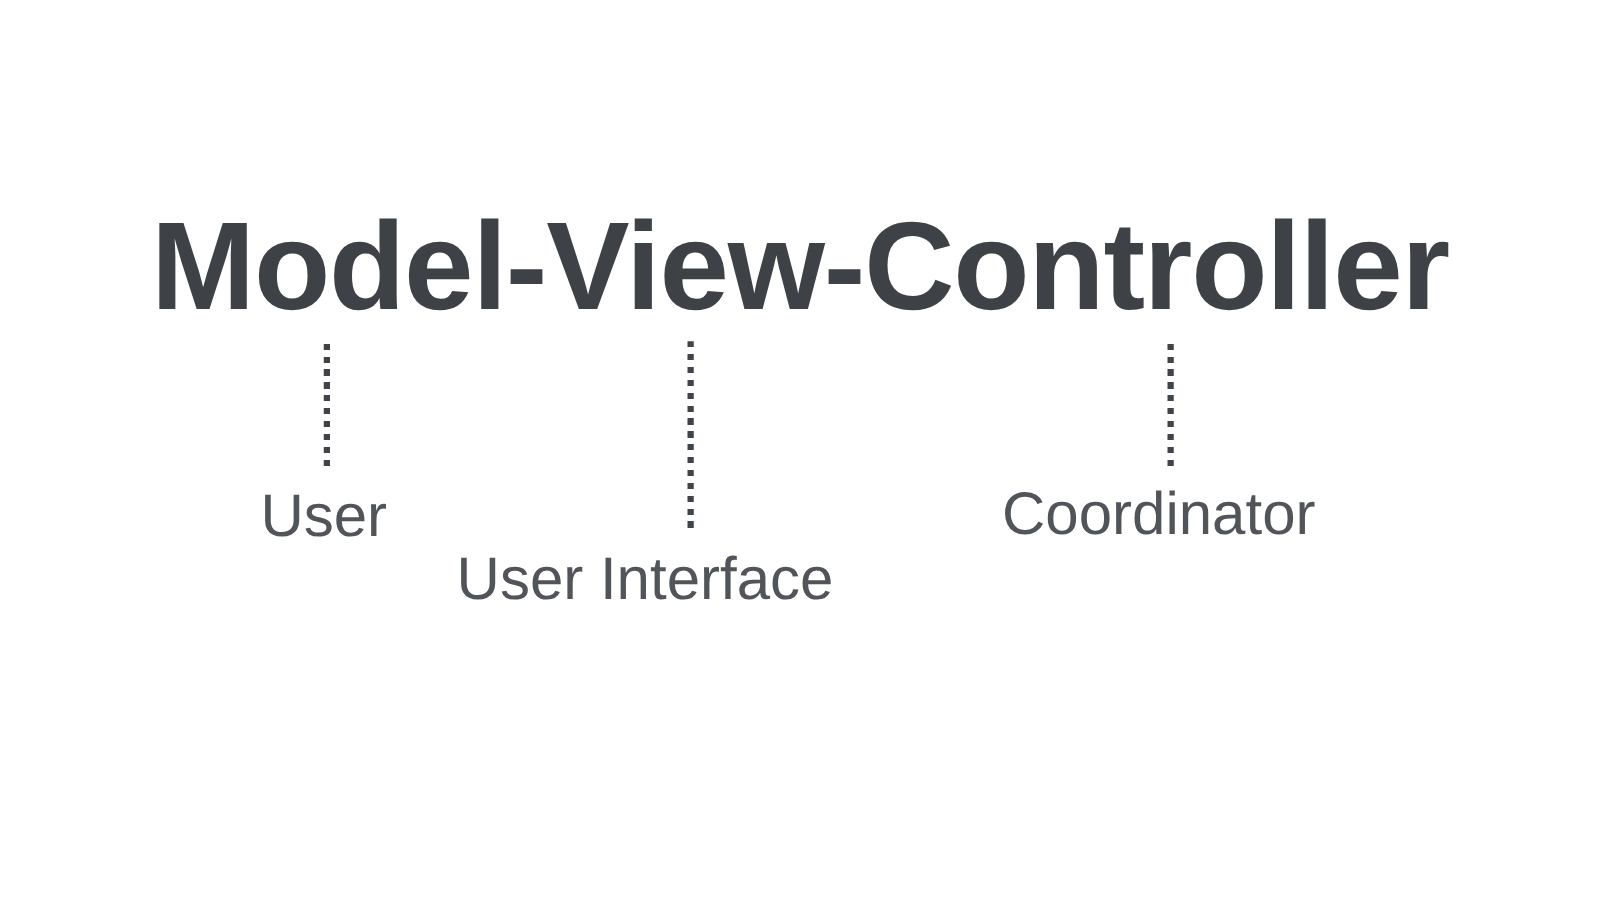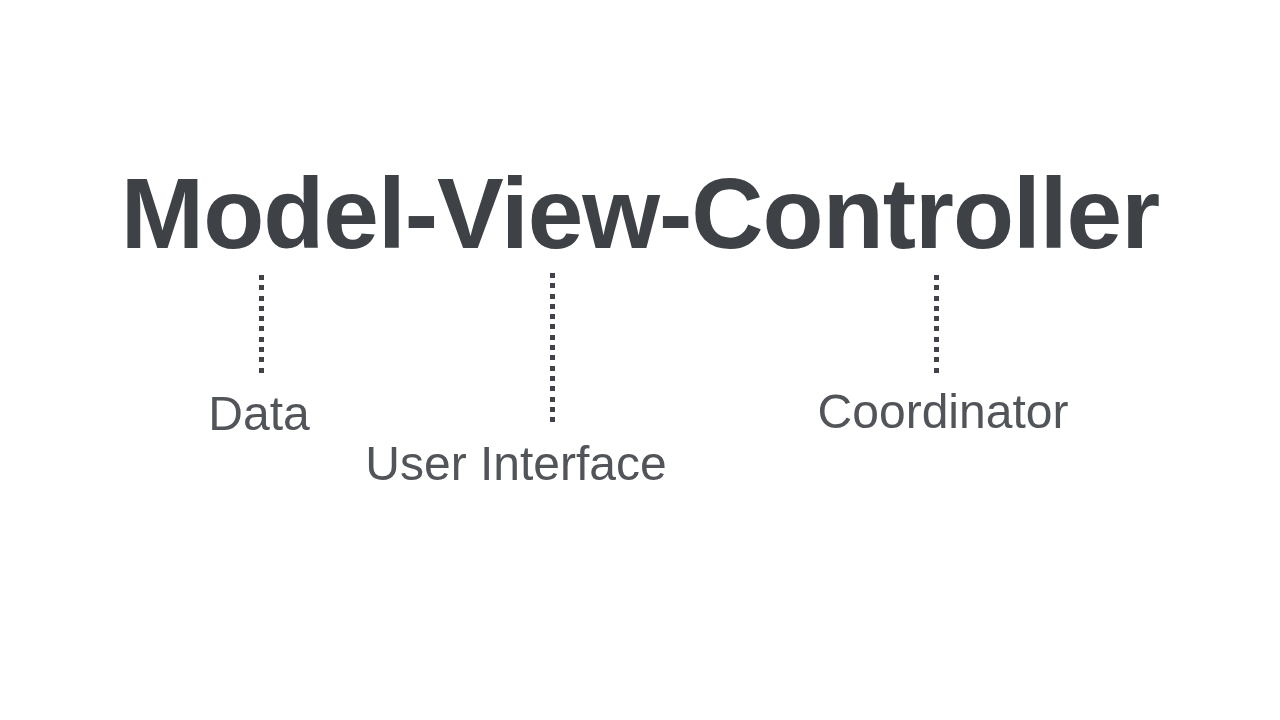--- a/index.html
+++ b/index.html
@@ -64,35 +64,34 @@
     left: 259px;
     top: 390px;
   }
   .label.l2 {
     left: 516px;
     top: 440px;
   }
   .label.l3 {
     left: 927px;
     top: 388px;
-    margin-left: 16px;
   }
 </style>
 </head>
 <body>
 
 <div class="stage">
 
   <div class="title">Model-View-Controller</div>
 
   <div class="connector short c1"></div>
 
   <div class="connector tall c2"></div>
 
   <div class="connector short c3"></div>
 
-  <div class="label l1">Data</div>
+  <div class="label l1">User</div>
 
   <div class="label l2">User Interface</div>
 
   <div class="label l3">Coordinator</div>
 
 </div>
 
 </body></html>

